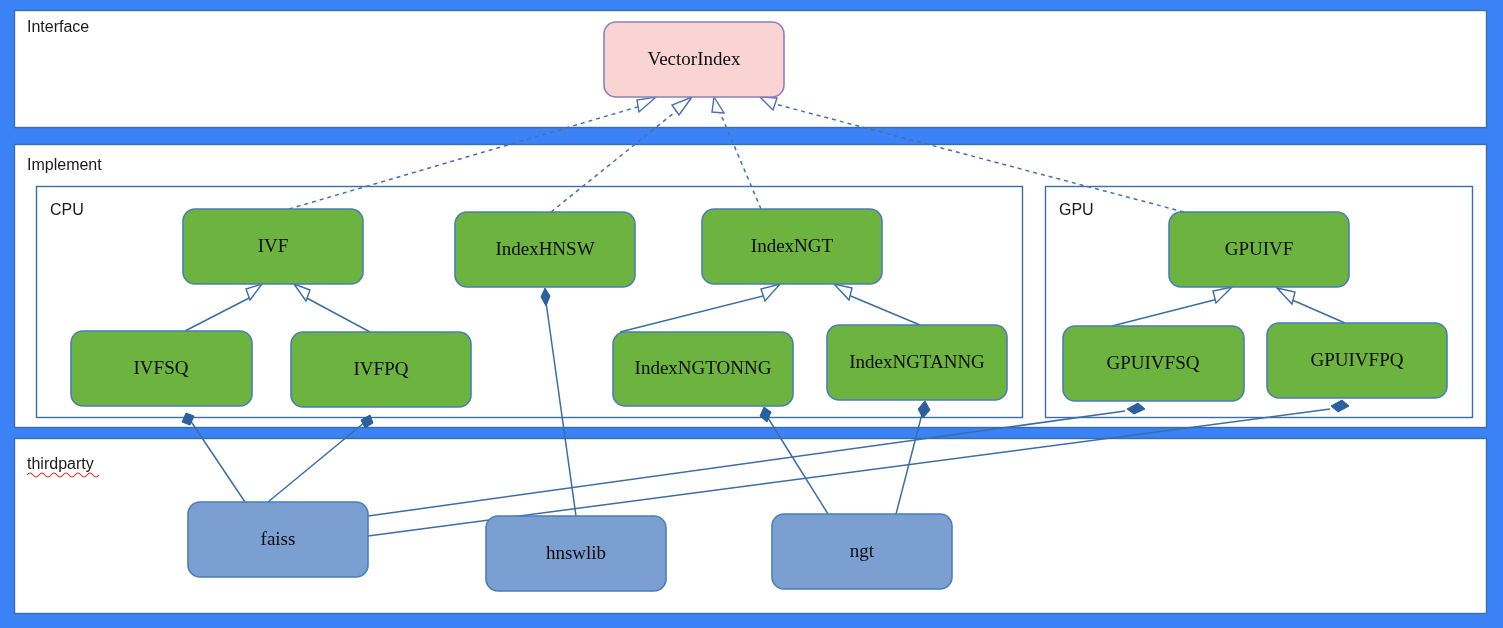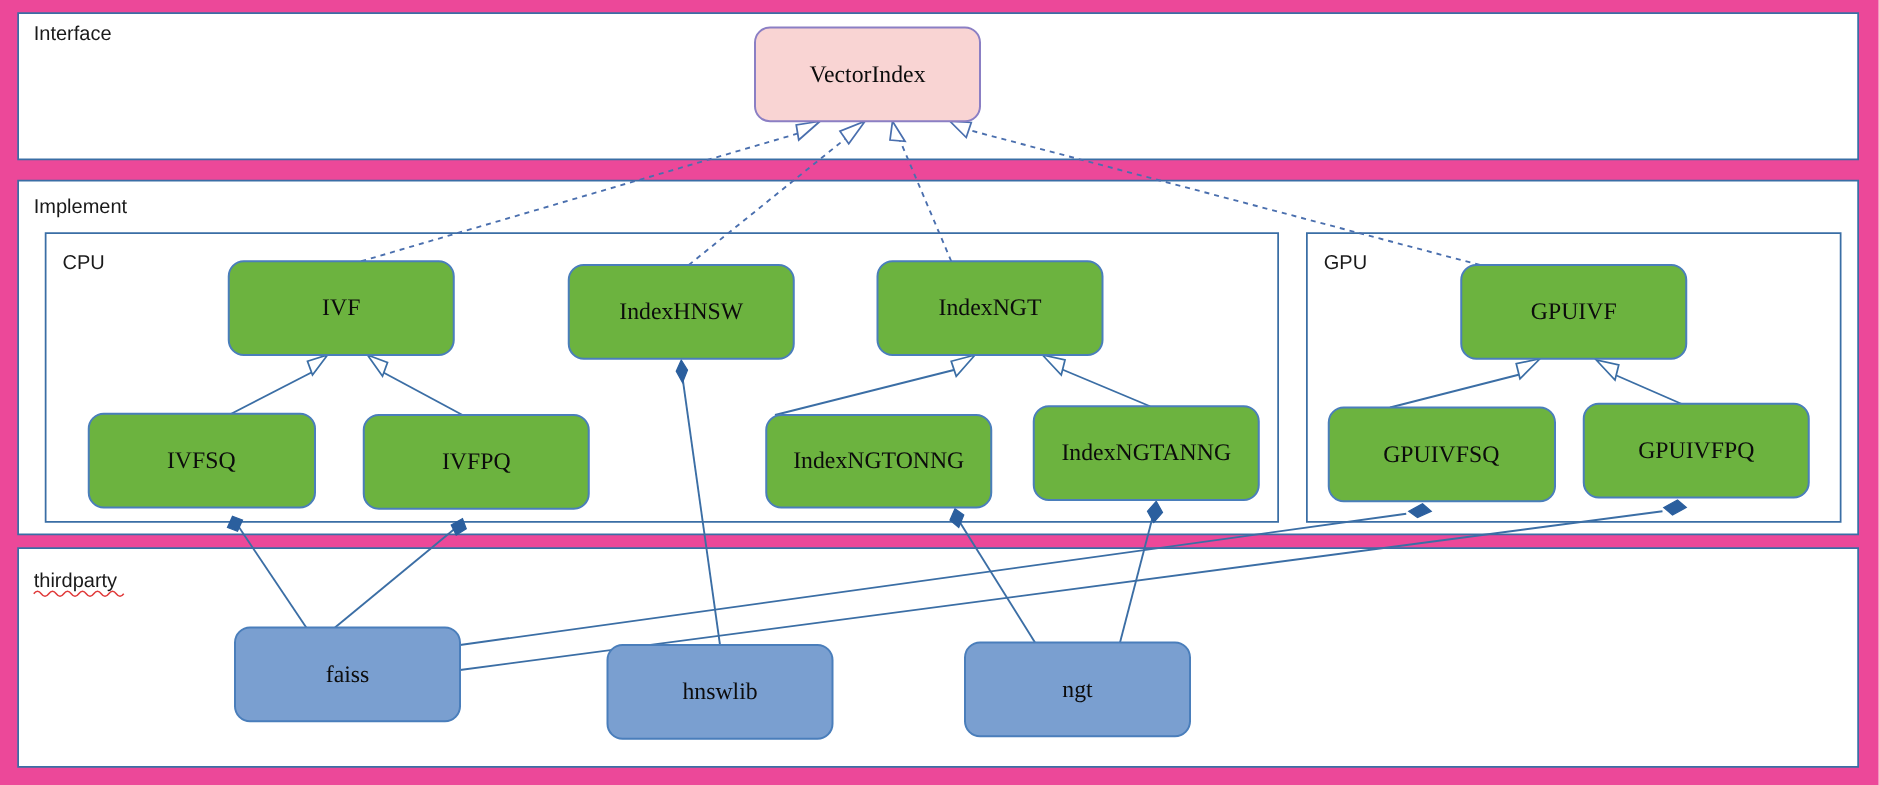--- a/index.html
+++ b/index.html
@@ -1,21 +1,21 @@
 <!DOCTYPE html>
 <html><head>
 <meta charset="utf-8">
 <style>
   html,body{margin:0;padding:0;background:#ffffff;}
   body{
     width:1503px;height:628px;
     font-family:"Liberation Sans", sans-serif;
     overflow:hidden;
   }
-  #stage{position:relative;width:1503px;height:628px;background:#ec4899;}
+  #stage{position:relative;width:1503px;height:628px;background:#3b82f6;}
   svg#diagram{position:absolute;top:0;left:0;width:1503px;height:628px;display:block;}
   .grp-rect{fill:#ffffff;stroke:#3a6ea5;stroke-width:1.4;}
   .grp-label{font-family:"Liberation Sans", sans-serif;font-size:16px;fill:#1a1a1a;dominant-baseline:middle;}
   .node-rect{stroke:#4a7ebb;stroke-width:1.6;}
   .node-green{fill:#6cb33f;}
   .node-pink{fill:#f9d4d3;stroke:#8b7fc4;}
   .node-blue{fill:#7a9fd0;}
   .node-label{font-family:"Liberation Serif", serif;font-size:19px;fill:#0c0c0c;text-anchor:middle;dominant-baseline:middle;}
   .edge-solid{stroke:#3b6ea5;stroke-width:1.5;fill:none;}
   .edge-dashed{stroke:#4a6fae;stroke-width:1.5;fill:none;stroke-dasharray:4 4;}

